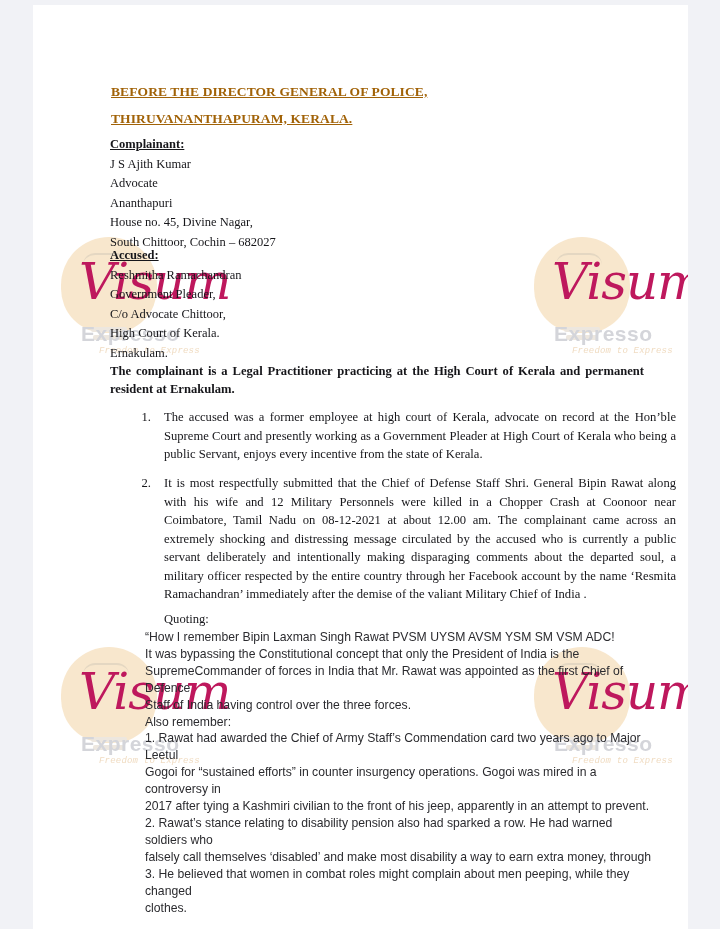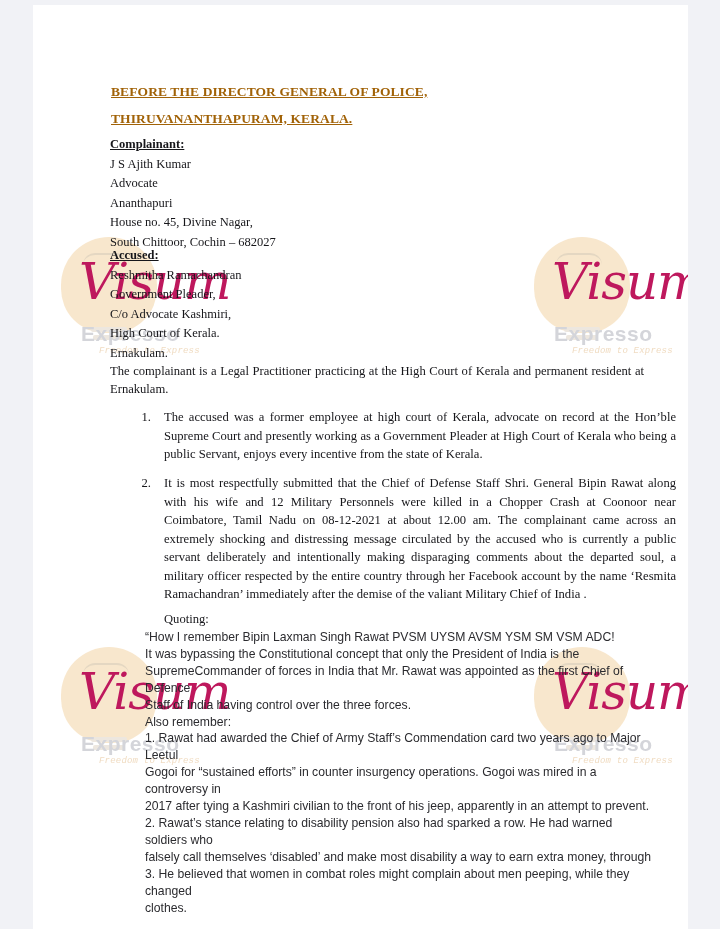--- a/index.html
+++ b/index.html
@@ -135,21 +135,21 @@
   #complainant { left: 77px; top: 130px; }
   #accused     { left: 77px; top: 241px; }
 
   .para {
     position: absolute;
     font-size: 12.6px;
     line-height: 18px;
     color: #16161a;
     text-align: justify;
   }
-  #intro { left: 77px; top: 357px; width: 534px; }
+  #intro { left: 77px; top: 357px; width: 534px; font-weight: bold; }
 
   .numitem {
     position: absolute;
     width: 512px;
     font-size: 12.6px;
     line-height: 18.5px;
     color: #16161a;
     text-align: justify;
   }
   .numitem .num {
@@ -231,21 +231,21 @@
       <div>Advocate</div>
       <div>Ananthapuri</div>
       <div>House no. 45, Divine Nagar,</div>
       <div>South Chittoor, Cochin – 682027</div>
     </div>
 
     <div class="block" id="accused">
       <div class="lbl">Accused:</div>
       <div>Reshmitha Ramachandran</div>
       <div>Government Pleader,</div>
-      <div>C/o Advocate Kashmiri,</div>
+      <div>C/o Advocate Chittoor,</div>
       <div>High Court of Kerala.</div>
       <div>Ernakulam.</div>
     </div>
 
     <div class="para" id="intro">The complainant is a Legal Practitioner practicing at the High Court of Kerala and permanent resident at Ernakulam.</div>
 
     <div class="numitem" id="item1">
       <span class="num">1.</span><span>The accused was a former employee at high court of Kerala, advocate on record at the Hon’ble Supreme Court and presently working as a Government Pleader at High Court of Kerala who being a public Servant, enjoys every incentive from the state of Kerala.</span>
     </div>
 

